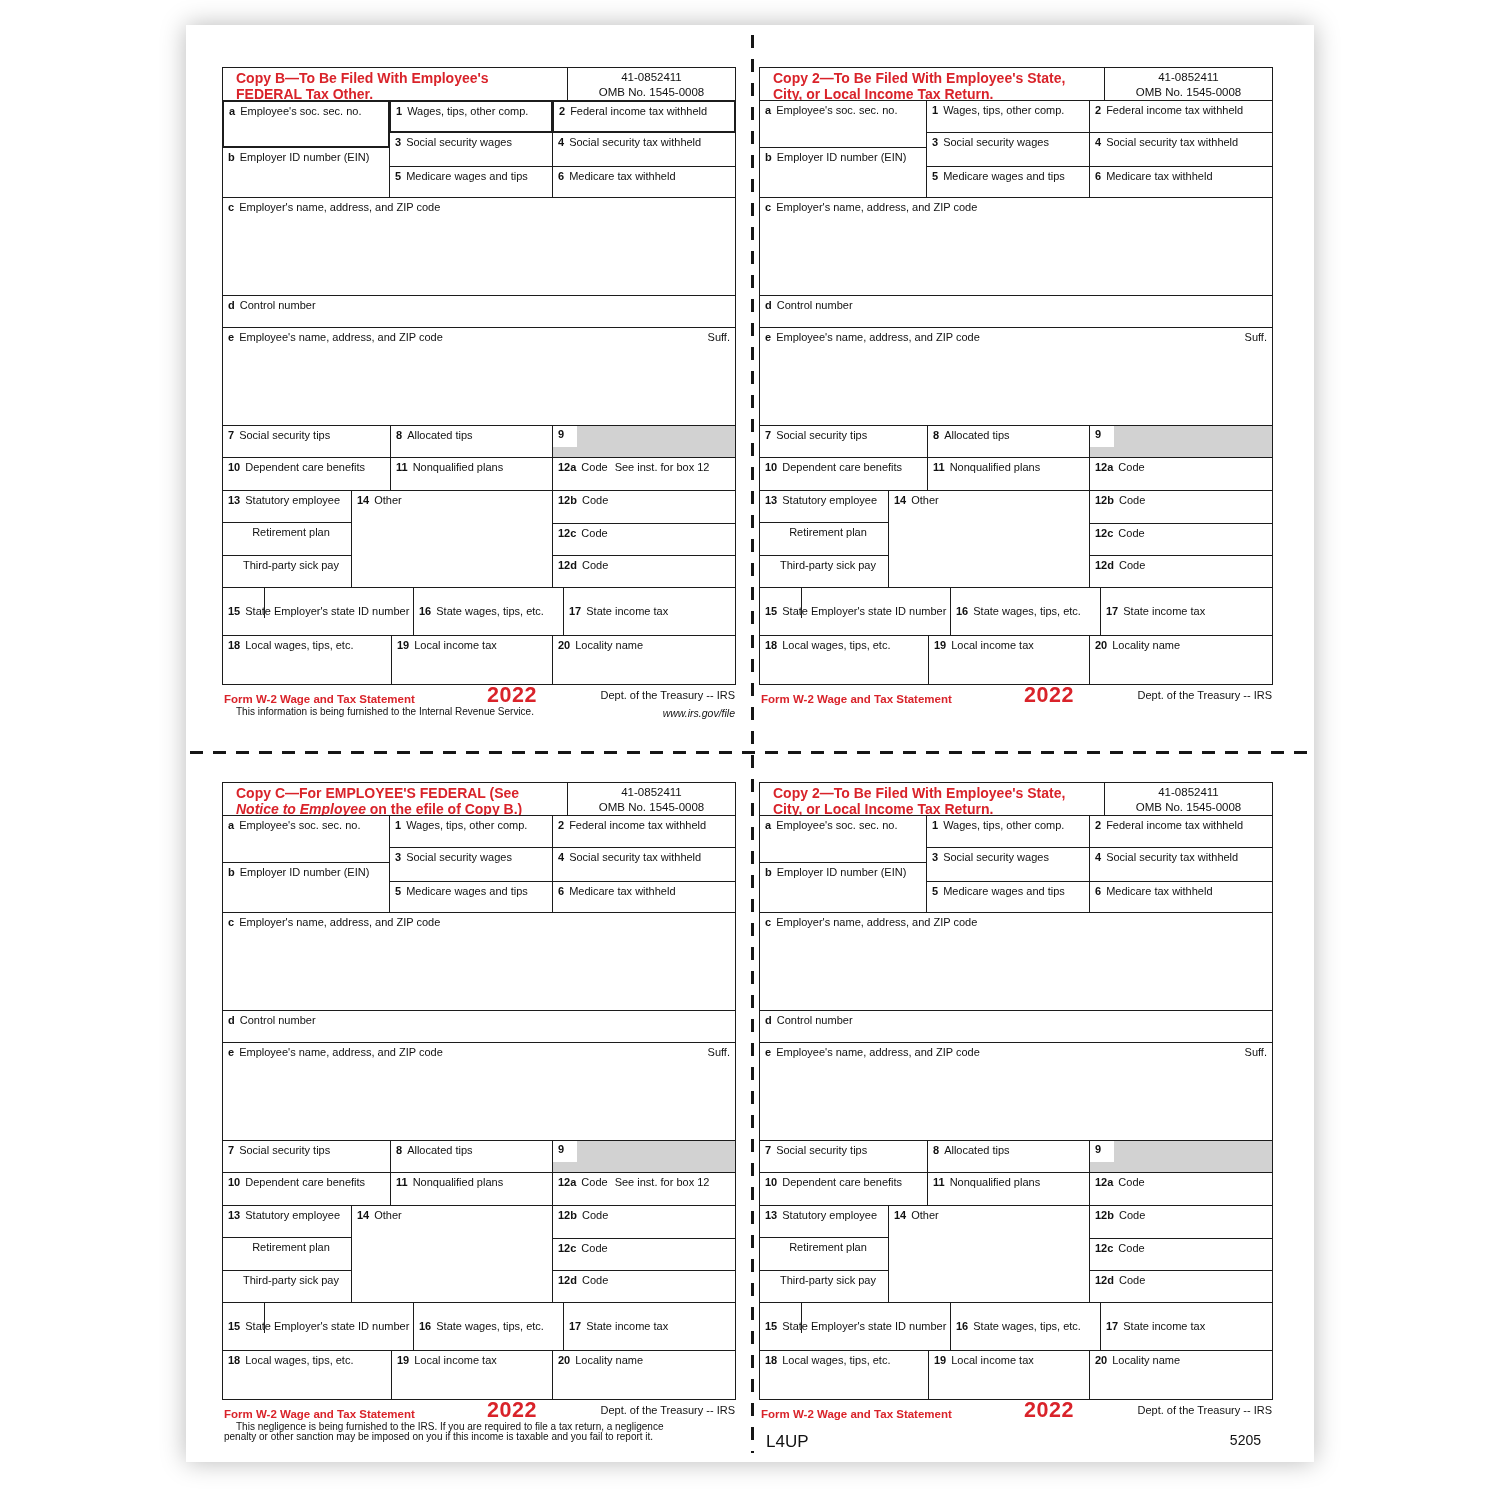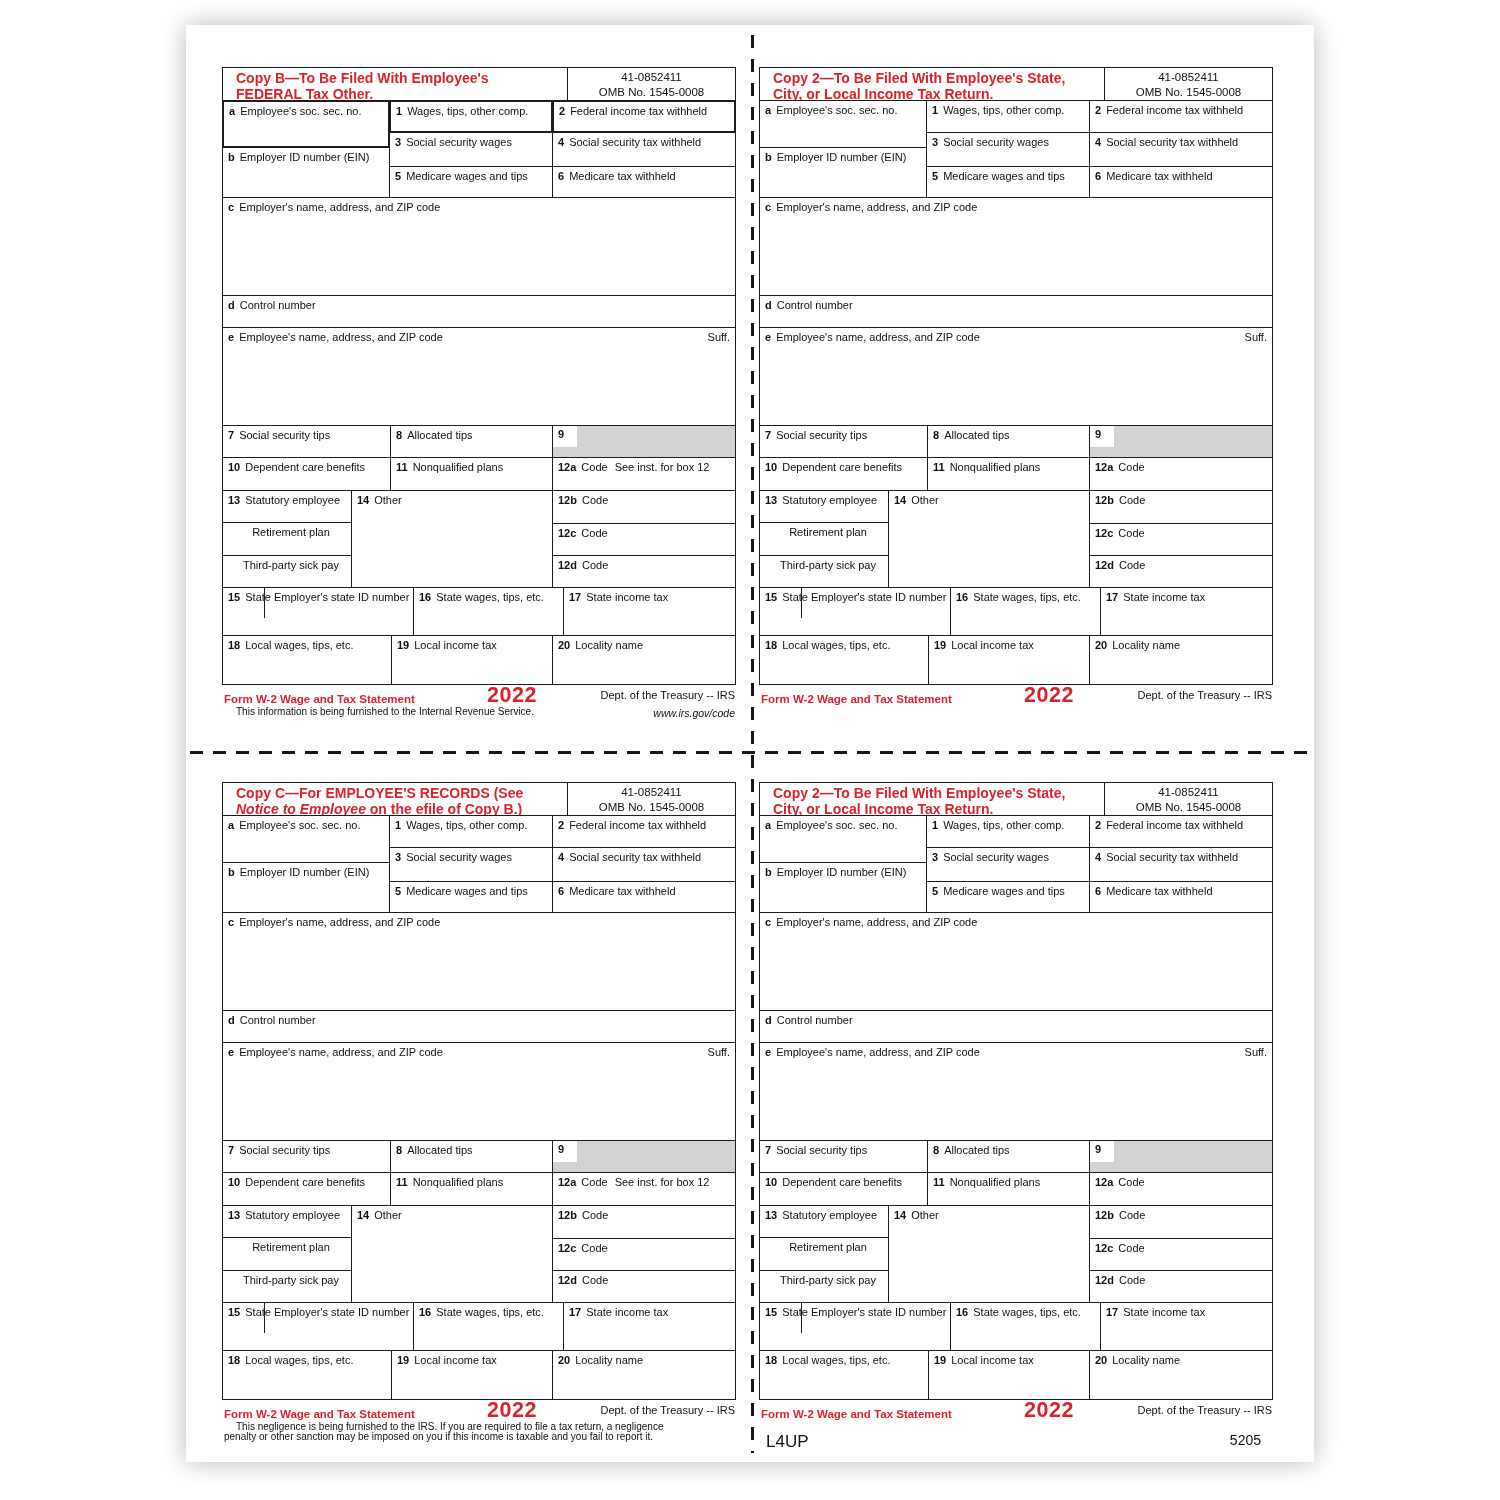--- a/index.html
+++ b/index.html
@@ -19,21 +19,21 @@
   .c{position:absolute;border:1px solid #1c1c1c;box-sizing:border-box;
      padding:3px 2px 0 5px;font-size:11px;line-height:13px;background:#fff;}
   .bn{font-weight:700;padding-right:5px}
   .bt{}
   .note{margin-left:7px}
   .title{color:var(--red);font-weight:700;font-size:14px;line-height:16px;
          padding:2px 2px 0 13px;white-space:nowrap;overflow:hidden}
   .title i{font-style:italic}
   .omb{text-align:center;padding:2px 0 0 0;font-size:11.5px;line-height:15px}
   .ctr{text-align:center;padding-left:10px}
-  .lb{display:flex;align-items:flex-start;padding-bottom:17px}
+  .lb{display:flex;align-items:flex-end;padding-bottom:17px}
   .g{background:var(--shade);padding:0}
   .chip{position:absolute;left:0;top:0;width:24px;height:21px;background:#fff;
         font-weight:700;padding:2px 0 0 5px;box-sizing:border-box}
   .tick{position:absolute;left:41px;top:0;width:1px;height:30px;background:#1c1c1c}
   .suff{position:absolute;right:5px;top:3px}
   
   .hl .thick{border-width:2px;z-index:3}
   
   .f-title{position:absolute;left:2px;top:626px;color:var(--red);font-weight:700;font-size:11.5px;white-space:nowrap}
   .f-year{position:absolute;left:225px;top:616px;width:130px;text-align:center;color:var(--red);
@@ -108,21 +108,21 @@
         <span class="bt">State income tax</span>
       </div>
 
     <div class="c" style="left:0;top:568px;width:170px;height:50px"><span class="bn">18</span><span class="bt">Local wages, tips, etc.</span></div>
     <div class="c" style="left:169px;top:568px;width:162px;height:50px"><span class="bn">19</span><span class="bt">Local income tax</span></div>
     <div class="c" style="left:330px;top:568px;width:184px;height:50px"><span class="bn">20</span><span class="bt">Locality name</span></div>
 
     <div class="f-title">Form W-2 Wage and Tax Statement</div>
     <div class="f-year">2022</div>
     <div class="f-dept">Dept. of the Treasury -- IRS</div>
-    <div class="f-efile">www.irs.gov/code</div>
+    <div class="f-efile">www.irs.gov/file</div>
     <div class="f-note1">This information is being furnished to the Internal Revenue Service.</div>
     <div class="f-note2"></div>
     <div class="f-code-left"></div>
     <div class="f-code-right"></div>
   </div>
 
   <div class="quad pos1">
 
     <div class="c title" style="left:0;top:0;width:346px;height:34px">
       <div>Copy 2—To Be Filed With Employee's State,</div>
@@ -188,21 +188,21 @@
     <div class="f-efile"></div>
     <div class="f-note1"></div>
     <div class="f-note2"></div>
     <div class="f-code-left"></div>
     <div class="f-code-right"></div>
   </div>
 
   <div class="quad pos2">
 
     <div class="c title" style="left:0;top:0;width:346px;height:34px">
-      <div>Copy C—For EMPLOYEE'S RECORDS (See</div>
+      <div>Copy C—For EMPLOYEE'S FEDERAL (See</div>
       <div><i>Notice to Employee</i><span> on the efile of Copy B.)</span></div>
     </div>
     <div class="c omb" style="left:345px;top:0;width:169px;height:34px">
       <div>41-0852411</div>
       <div>OMB No. 1545-0008</div>
     </div>
 
     <div class="c thick" style="left:0;top:33px;width:168px;height:48px"><span class="bn">a</span><span class="bt">Employee's soc. sec. no.</span></div>
     <div class="c thick" style="left:167px;top:33px;width:164px;height:33px"><span class="bn">1</span><span class="bt">Wages, tips, other comp.</span></div>
     <div class="c thick" style="left:330px;top:33px;width:184px;height:33px"><span class="bn">2</span><span class="bt">Federal income tax withheld</span></div>

